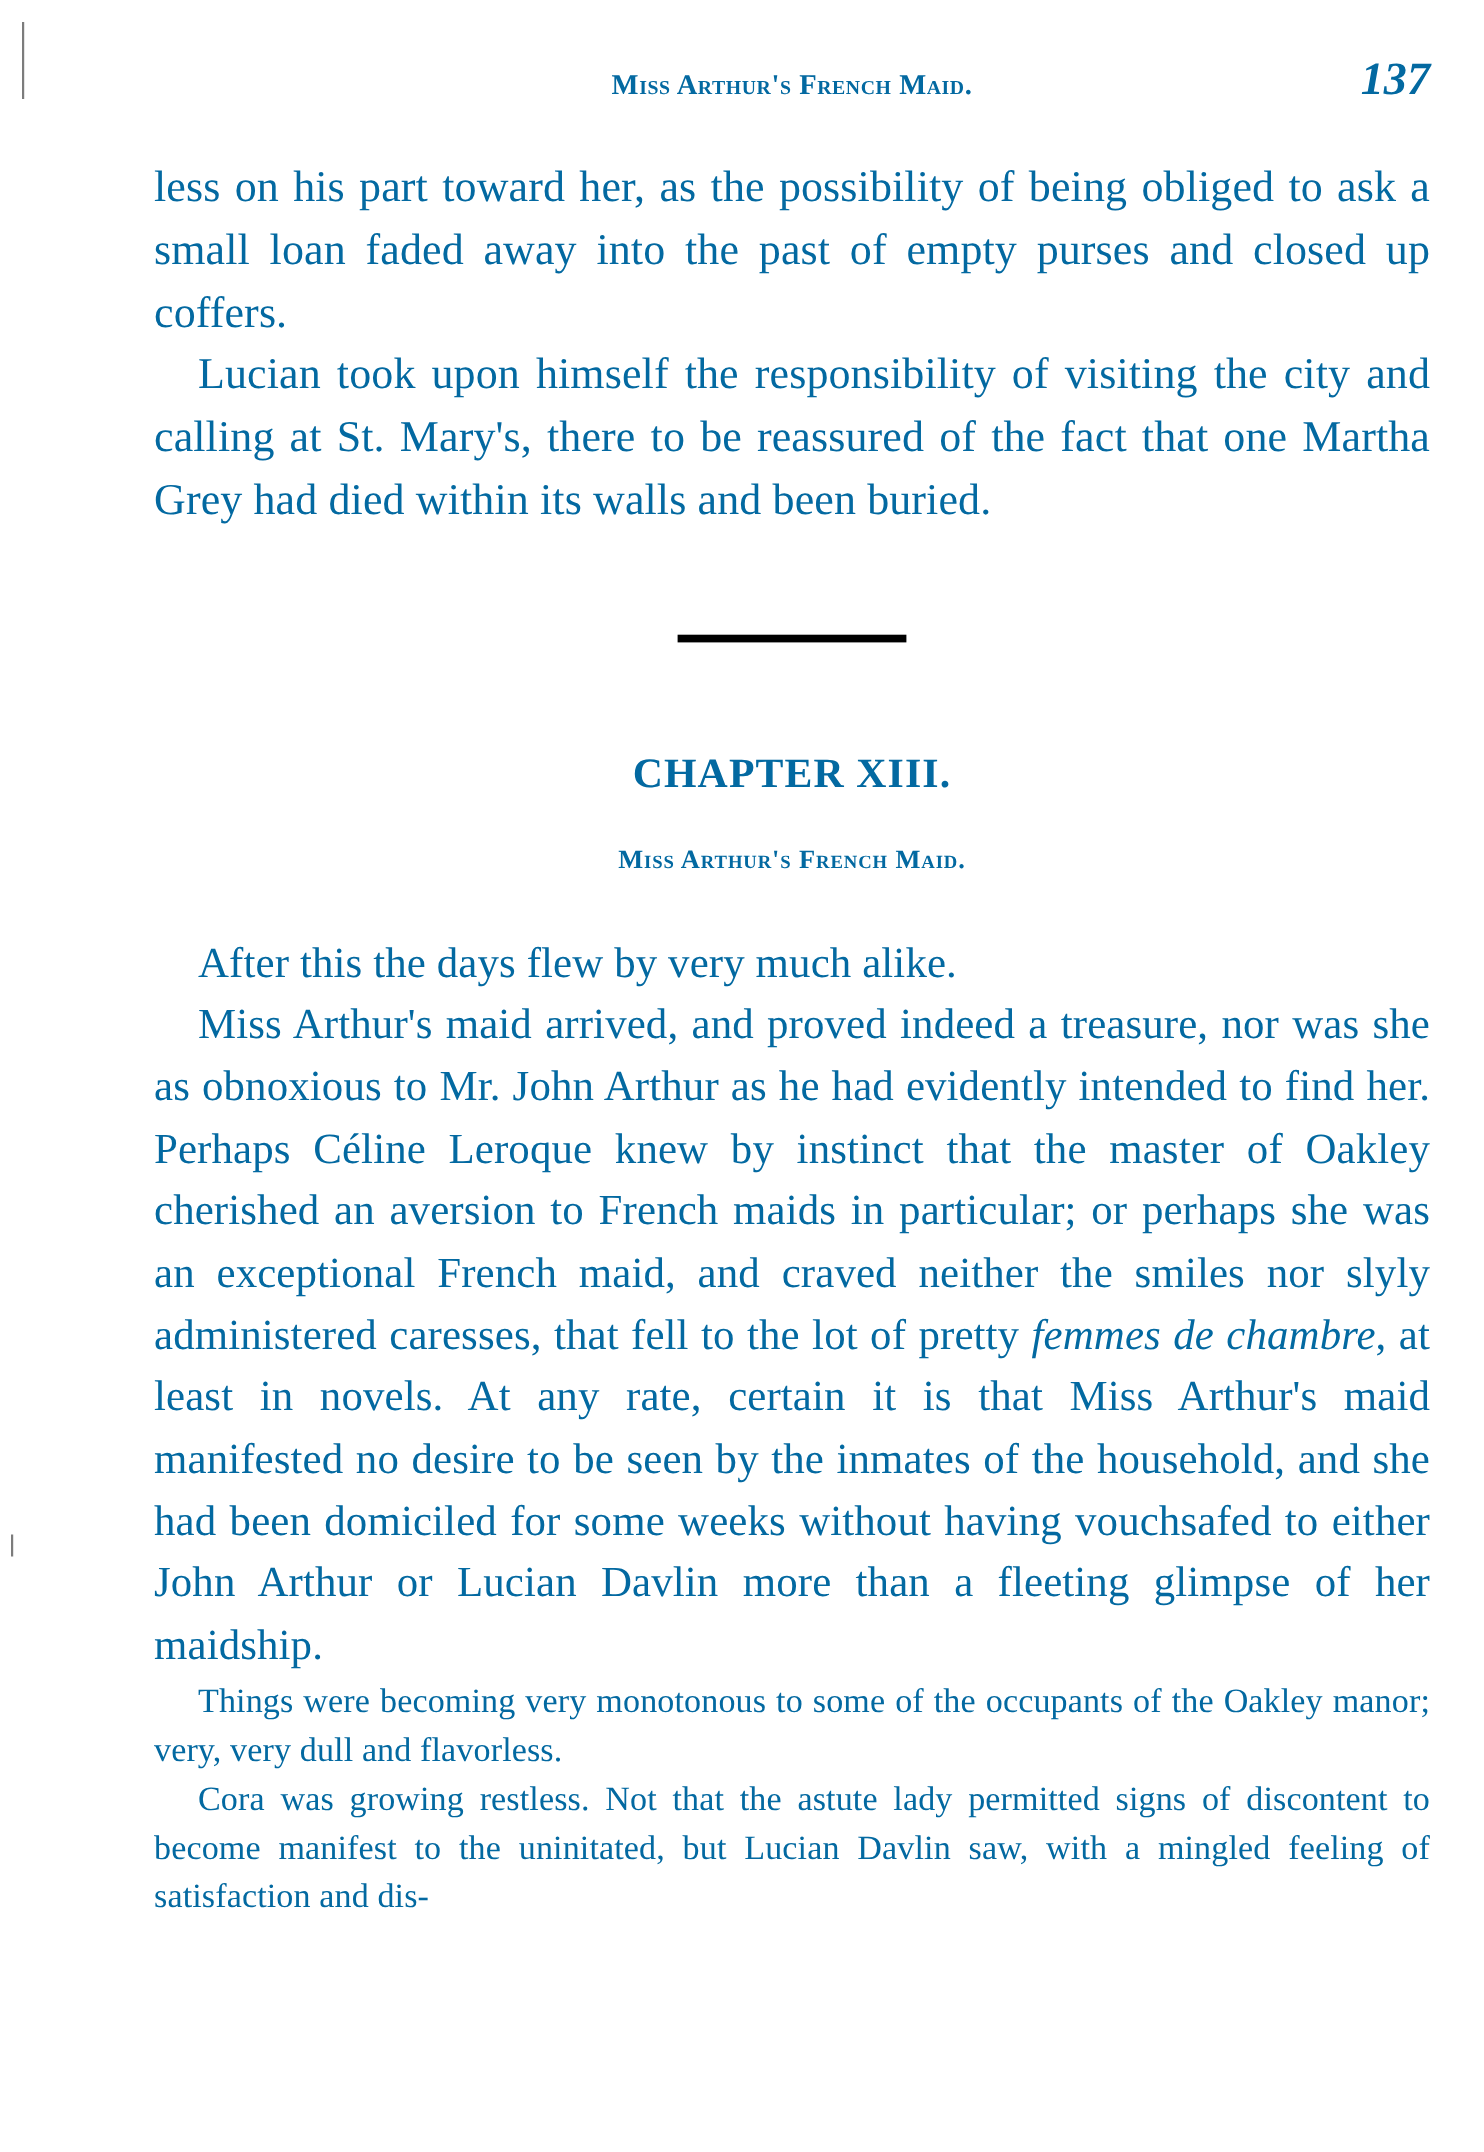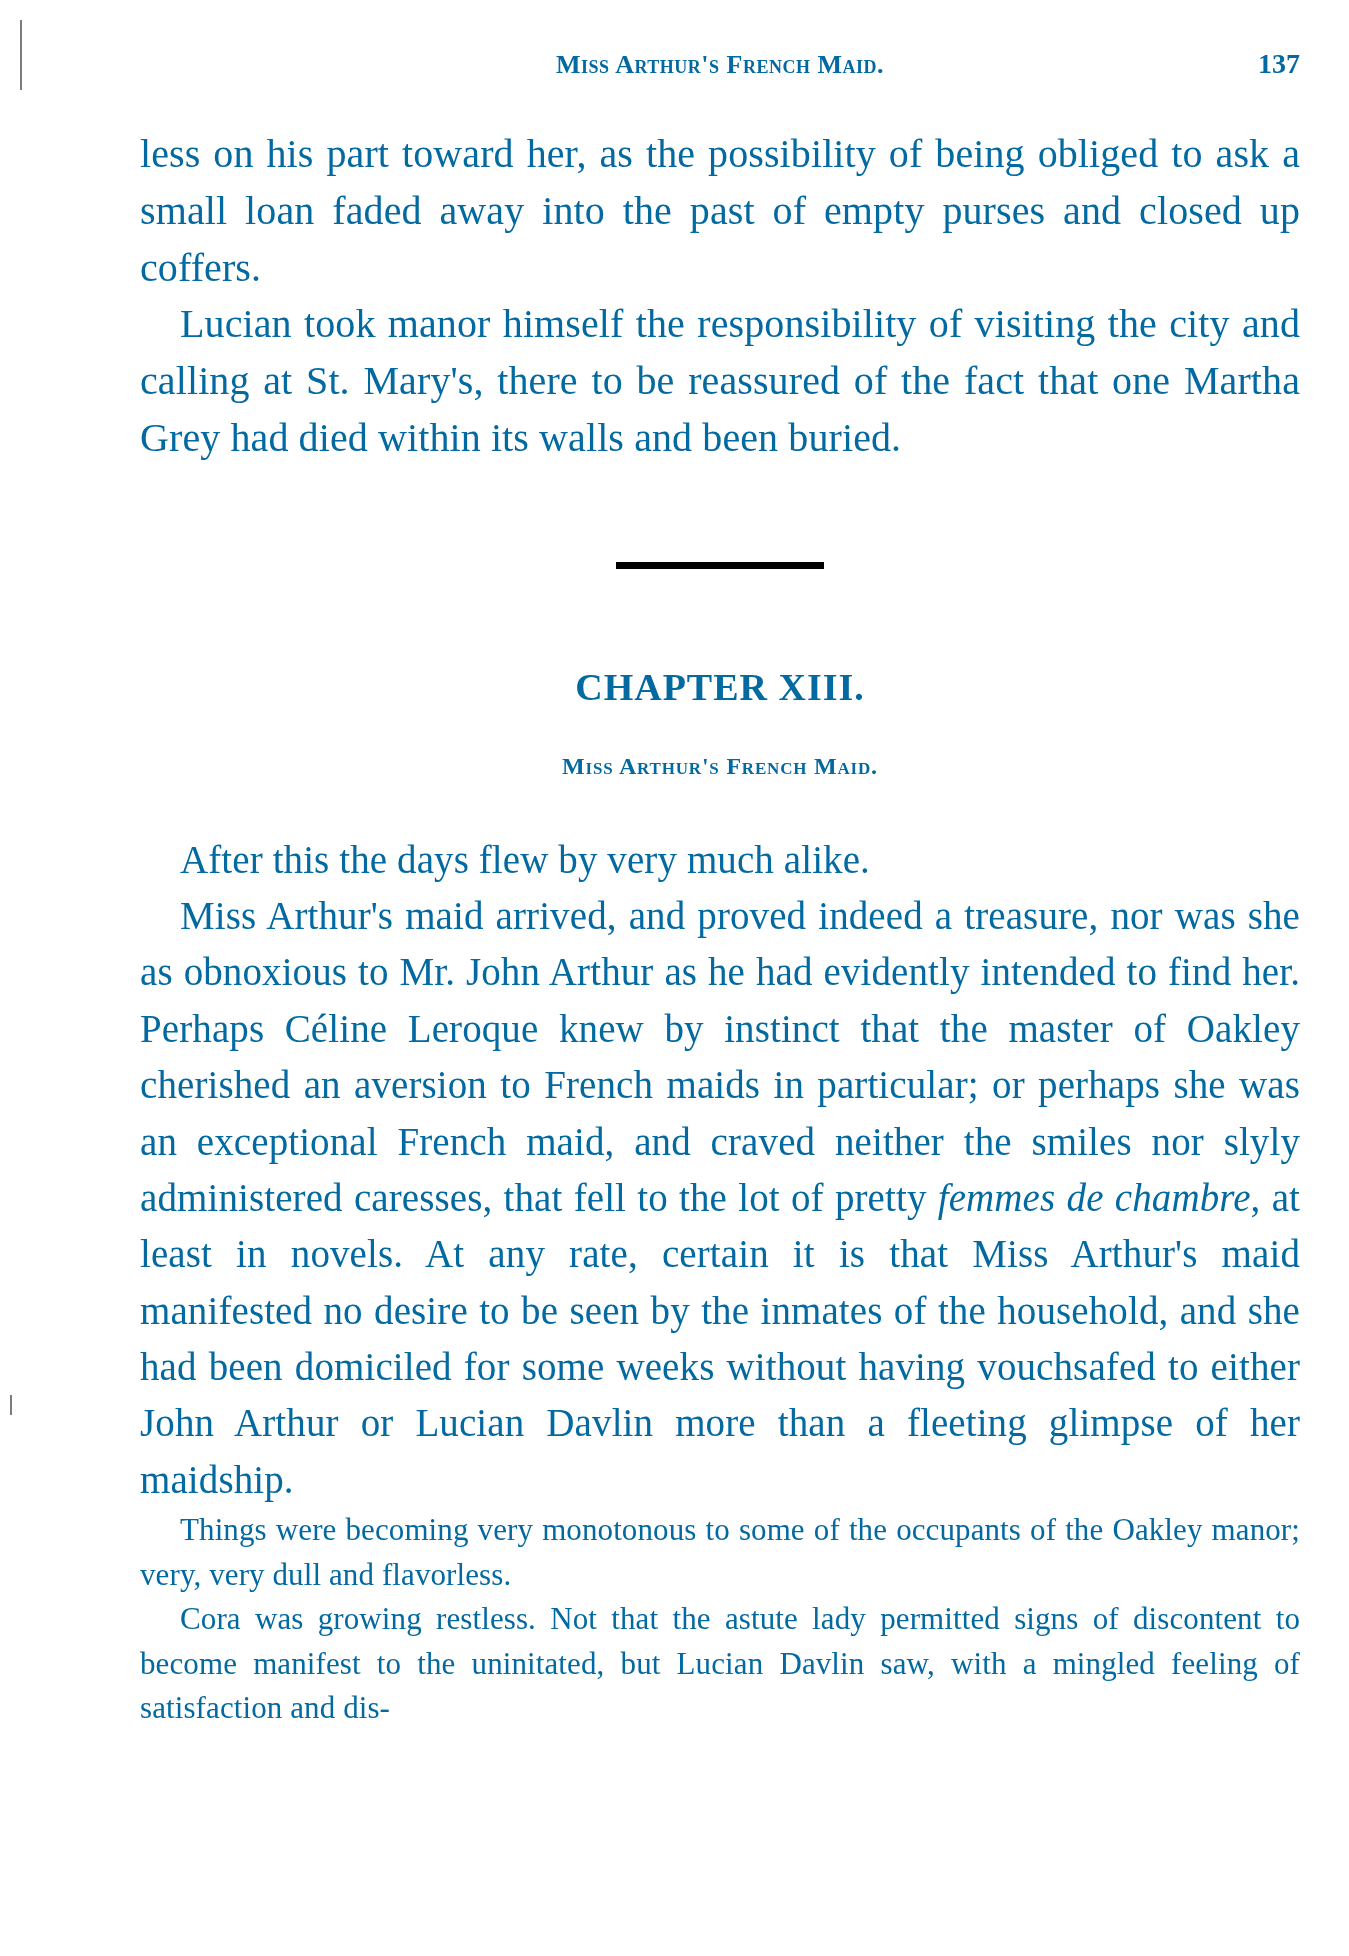--- a/index.html
+++ b/index.html
@@ -42,23 +42,24 @@
     flex: 1;
     text-align: center;
     font-variant: small-caps;
     font-weight: bold;
     font-size: 26px;
     letter-spacing: 0.5px;
     padding-left: 90px;
   }
   .page-number {
     font-weight: bold;
-    font-size: 28px;
+    font-size: 42px;
     min-width: 90px;
     text-align: right;
+    font-style: italic;
   }
 
   p {
     margin: 0;
     font-size: 40px;
     line-height: 1.42;
     text-align: justify;
     text-justify: inter-word;
     letter-spacing: 0.1px;
   }
@@ -113,21 +114,21 @@
 
   <div class="content">
 
     <header class="running-head">
       <div class="head-title">Miss Arthur's French Maid.</div>
       <div class="page-number">137</div>
     </header>
 
     <div class="para-block">
       <p class="noindent">less on his part toward her, as the possibility of being obliged to ask a small loan faded away into the past of empty purses and closed up coffers.</p>
-      <p class="indent">Lucian took manor himself the responsibility of visiting the city and calling at St. Mary's, there to be reassured of the fact that one Martha Grey had died within its walls and been buried.</p>
+      <p class="indent">Lucian took upon himself the responsibility of visiting the city and calling at St. Mary's, there to be reassured of the fact that one Martha Grey had died within its walls and been buried.</p>
     </div>
 
     <div class="rule-wrap">
       <span class="rule"></span>
     </div>
 
     <h1 class="chapter-title">CHAPTER XIII.</h1>
     <h2 class="chapter-subtitle">Miss Arthur's French Maid.</h2>
 
     <div class="body-block">

